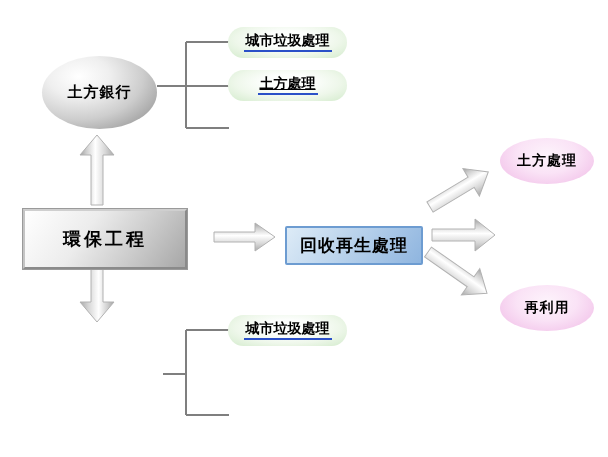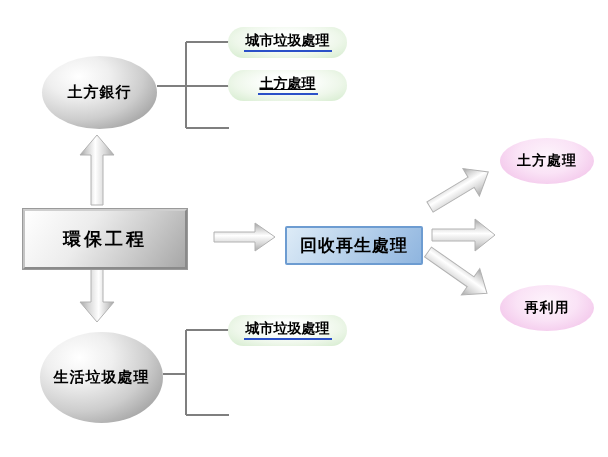--- a/index.html
+++ b/index.html
@@ -89,21 +89,20 @@
       <path d="M0 -6 L48 -6 L48 -16 L68 0 L48 16 L48 6 L0 6 Z" transform="translate(430,207) rotate(-31)"></path>
       <path d="M0 -6 L43 -6 L43 -16 L63 0 L43 16 L43 6 L0 6 Z" transform="translate(432,235)"></path>
       <path d="M0 -6 L52 -6 L52 -16 L72 0 L52 16 L52 6 L0 6 Z" transform="translate(428,252) rotate(35)"></path>
     </g>
   </svg>
 
   <div class="node ellipse-gray" id="ellipse-soil-bank">土方銀行</div>
 
   <div class="node" id="rect-env">環保工程</div>
 
-  <div class="node ellipse-gray" id="ellipse-life-waste">生活垃圾處理</div>
 
   <div class="node pill" id="pill-1">
     <span class="lnk">城市垃圾處理</span>
   </div>
   <div class="node pill" id="pill-2">
     <span class="lnk">土方處理</span>
   </div>
 
   <div class="node pill" id="pill-4">
     <span class="lnk">城市垃圾處理</span>

